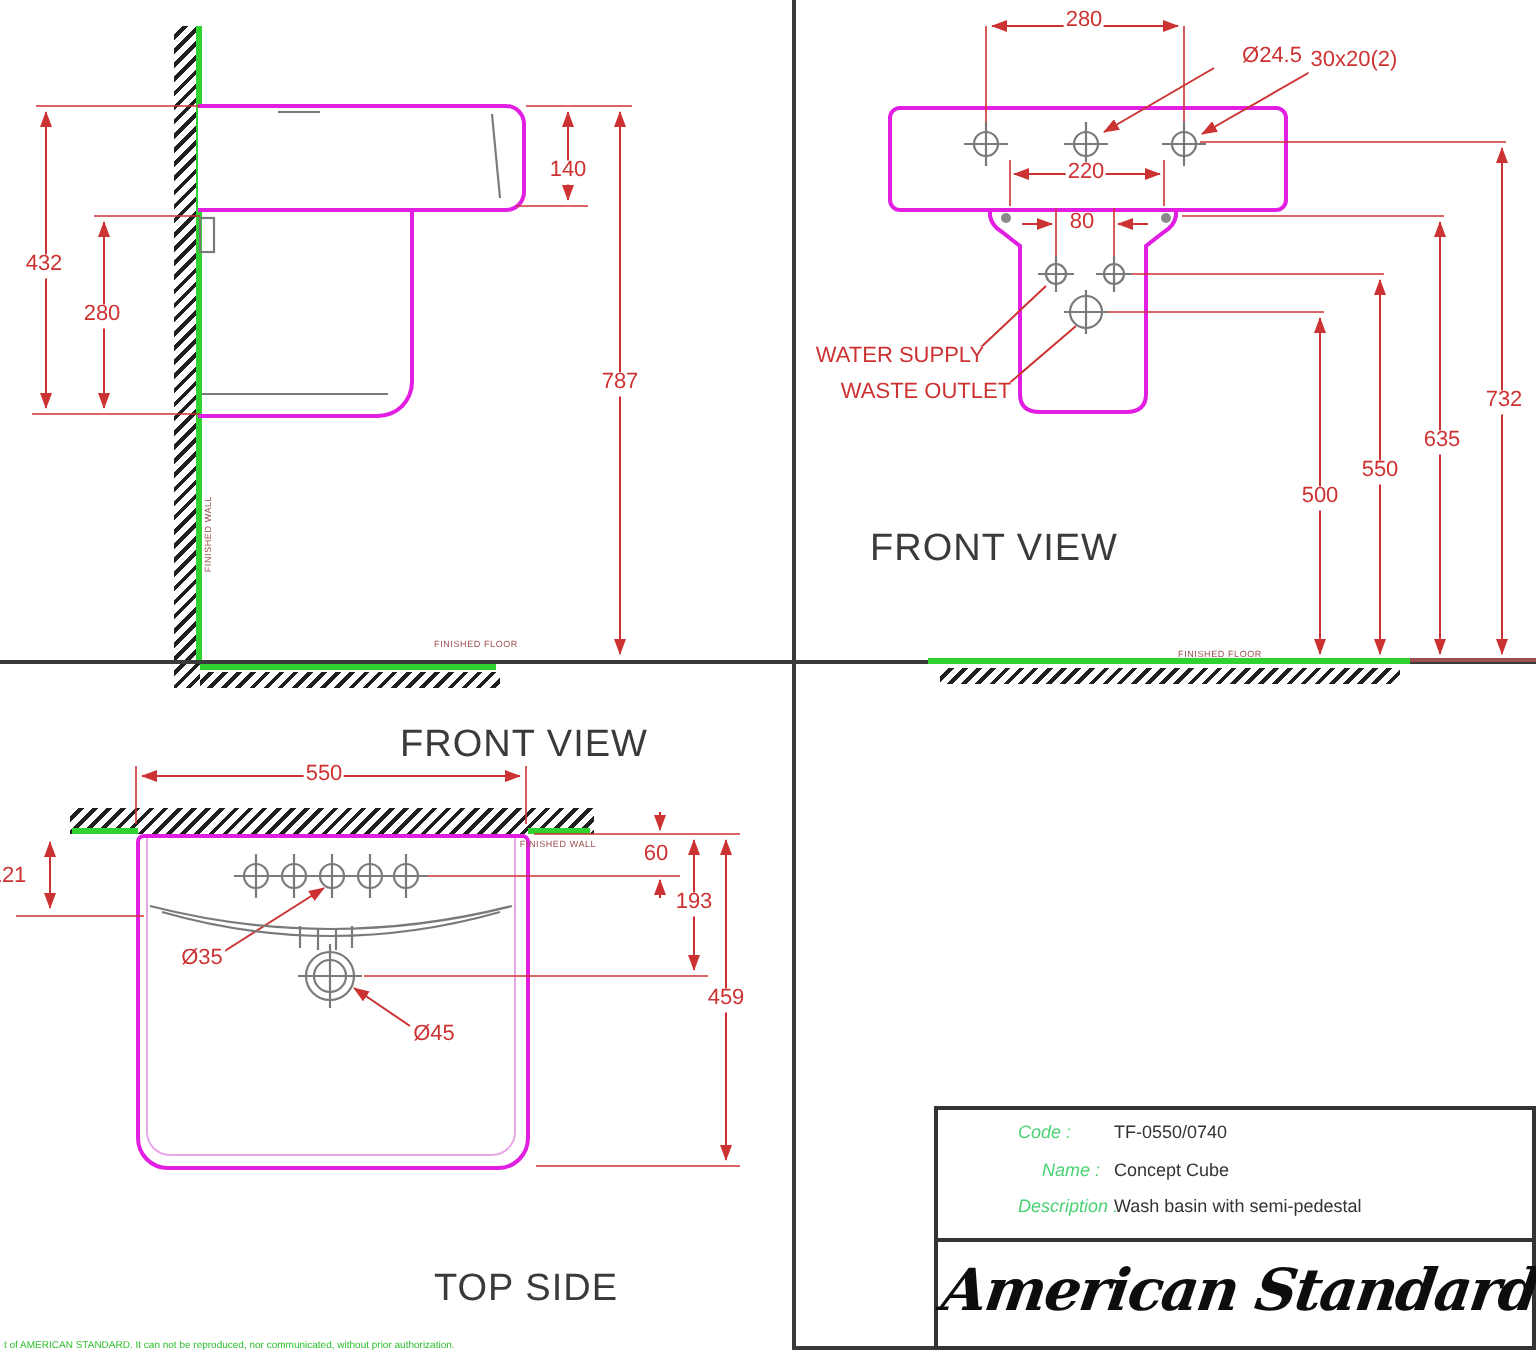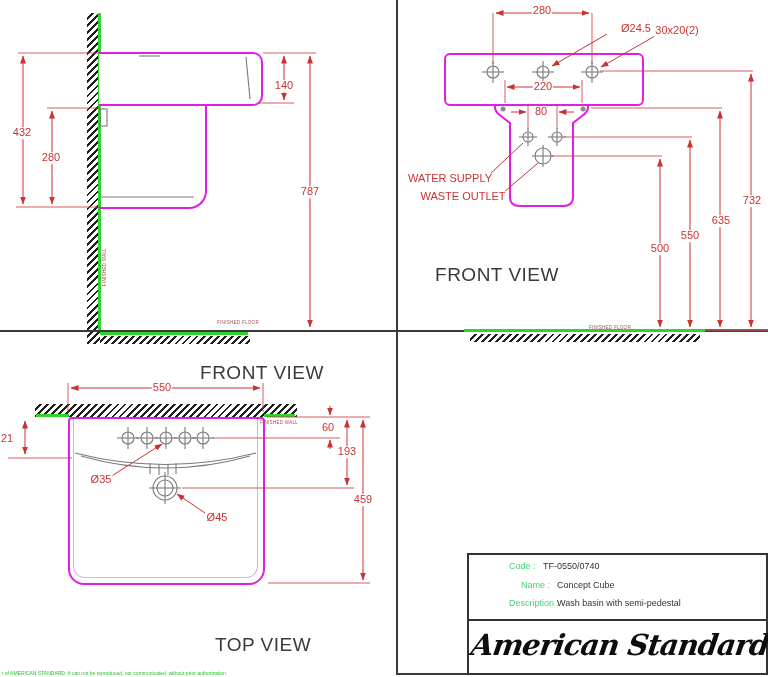--- a/index.html
+++ b/index.html
@@ -19,21 +19,21 @@
      font-size:11px;color:#cd3232;background:#fff;padding:0 1px;line-height:1.05;white-space:nowrap;}
   .view-label{position:absolute;z-index:10;transform:translate(-50%,-50%);
      font-size:19px;color:#3a3a3a;letter-spacing:.5px;white-space:nowrap;}
   .tiny{position:absolute;z-index:10;transform:translate(-50%,-50%);
      font-size:4.5px;color:#9b4f4f;white-space:nowrap;letter-spacing:.3px;}
   .tiny-rot{transform:translate(-50%,-50%) rotate(-90deg);}
   #title-block{position:absolute;left:467px;top:553px;width:297px;height:118px;
      border:2px solid #333;background:#fff;z-index:8;}
   #title-divider{position:absolute;left:467px;top:619px;width:301px;height:2px;background:#333;z-index:9;}
   .tb-row{position:absolute;z-index:10;font-size:9px;line-height:1;white-space:nowrap;}
-  .tb-label{color:#4ad274;}
+  .tb-label{color:#4ad274;font-style:italic;}
   .tb-value{color:#333;}
   #brand-logo{position:absolute;z-index:10;left:620px;top:645px;transform:translate(-50%,-50%) skewX(-8deg);
      font-family:"DejaVu Serif",serif;font-style:italic;font-weight:bold;font-size:29px;color:#0d0d0d;
      letter-spacing:-1px;white-space:nowrap;}
   #footer-disclaimer{position:absolute;z-index:10;left:2px;top:670px;font-size:5px;color:#2ec02e;
      white-space:nowrap;}
 </style>
 </head>
 <body>
 
@@ -192,26 +192,26 @@
   <div class="tiny" style="left:610px;top:327px;">FINISHED FLOOR</div>
 
   <div class="dim-label" style="left:162px;top:388px;">550</div>
   <div class="dim-label" style="left:4px;top:439px;text-align:right;">121</div>
   <div class="dim-label" style="left:328px;top:428px;">60</div>
   <div class="dim-label" style="left:347px;top:452px;">193</div>
   <div class="dim-label" style="left:363px;top:500px;">459</div>
   <div class="dim-label" style="left:101px;top:480px;">Ø35</div>
   <div class="dim-label" style="left:217px;top:518px;">Ø45</div>
   <div class="tiny" style="left:279px;top:422px;">FINISHED WALL</div>
-  <div class="view-label" style="left:263px;top:645px;">TOP VIEW</div>
+  <div class="view-label" style="left:263px;top:645px;">TOP SIDE</div>
 
   <div id="title-block"></div>
   <div id="title-divider"></div>
   <div class="tb-row tb-label" style="left:509px;top:562px;">Code :</div>
-  <div class="tb-row tb-value" style="left:543px;top:562px;text-align:center;">TF-0550/0740</div>
+  <div class="tb-row tb-value" style="left:557px;top:562px;text-align:center;">TF-0550/0740</div>
   <div class="tb-row tb-label" style="left:509px;top:581px;margin-left:12px;">Name :</div>
   <div class="tb-row tb-value" style="left:557px;top:581px;">Concept Cube</div>
   <div class="tb-row tb-label" style="left:509px;top:599px;">Description :</div>
   <div class="tb-row tb-value" style="left:557px;top:599px;">Wash basin with semi-pedestal</div>
   <div id="brand-logo">American Standard</div>
 
   <div id="footer-disclaimer">t of AMERICAN STANDARD. It can not be reproduced, nor communicated, without prior authorization.</div>
 
 </div>
 

